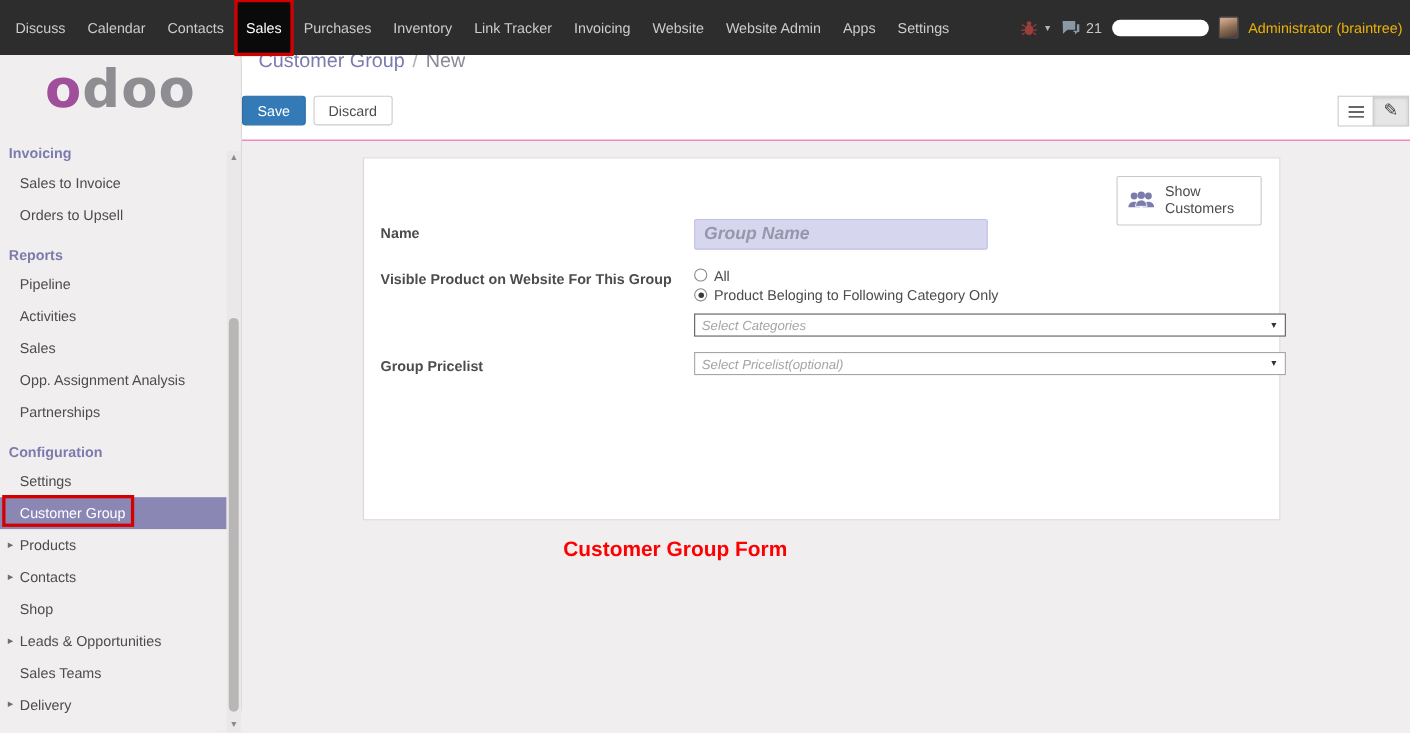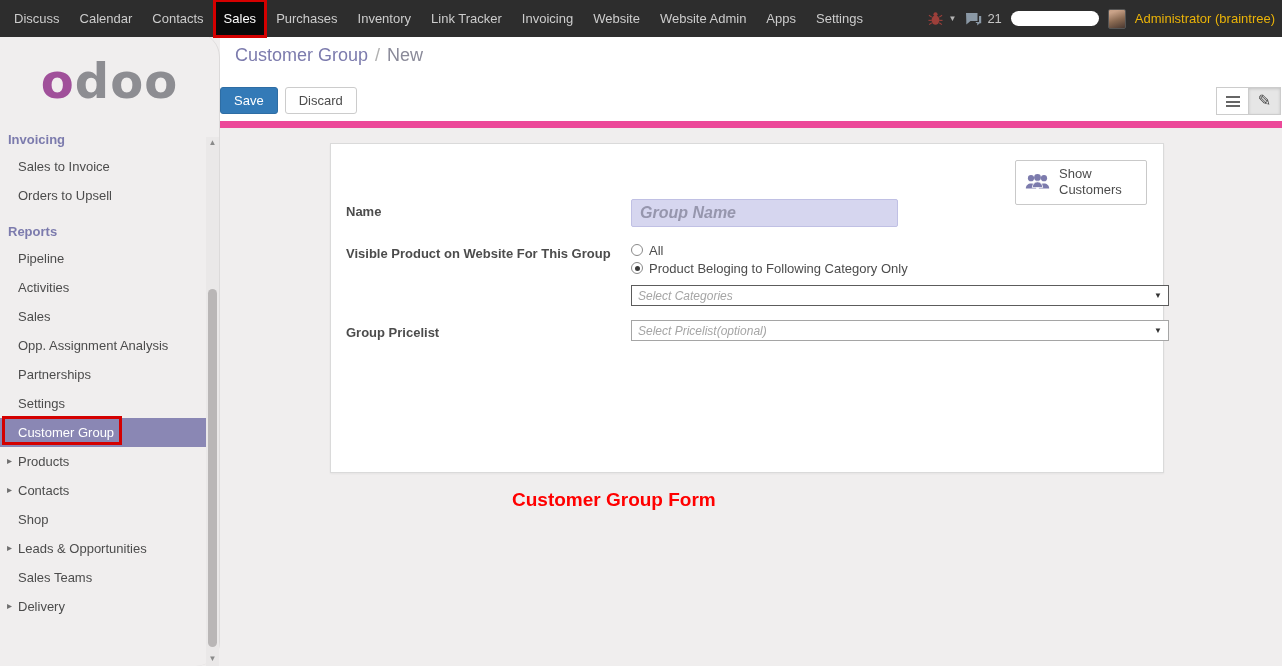--- a/index.html
+++ b/index.html
@@ -1,20 +1,20 @@
 <!DOCTYPE html>
 <html><head>
 <meta charset="utf-8">
 <style>
   * { margin:0; padding:0; box-sizing:border-box; }
   html,body { width:1282px; height:666px; }
   body { font-family:"Liberation Sans", sans-serif; font-size:13px; color:#4c4c4c; background:#f0eeee; position:relative; overflow:hidden; }
 
   
-  .topnav { position:absolute; top:0; left:0; width:1282px; height:37px; background:#2d2d2d; display:flex; align-items:stretch; justify-content:space-between; z-index:20; }
+  .topnav { position:absolute; top:0; left:0; width:1282px; height:50px; background:#2d2d2d; display:flex; align-items:stretch; justify-content:space-between; z-index:20; }
   .topnav-items { display:flex; align-items:stretch; padding-left:4px; }
   .nav-item { padding:0 10px; display:flex; align-items:center; color:#cccccc; font-size:13px; cursor:pointer; white-space:nowrap; }
   .nav-item.active { background:#0a0a0a; color:#fff; outline:3px solid #d40000; outline-offset:-2px; }
   .topnav-right { display:flex; align-items:center; gap:9px; padding-right:7px; color:#c5c5c5; }
   .nav-caret { font-size:8px; color:#b5b5b5; margin-left:-4px; }
   .msg-count { color:#c5c5c5; font-size:13px; margin-left:-4px; }
   .timer-pill { width:88px; height:15px; background:#ffffff; border-radius:8px; display:inline-block; }
   .avatar { width:18px; height:20px; border-radius:2px; background:linear-gradient(160deg,#c9a288 15%,#8a6a52 55%,#4a3830 100%); border:1px solid #555; display:inline-block; }
   .user-label { font-size:13px; color:#eab308; white-space:nowrap; }
 
@@ -30,21 +30,21 @@
   .menu-item .expand-arrow { position:absolute; left:7px; top:8px; font-size:10px; color:#6f6f6f; }
   .menu-item.selected { background:#8a87b4; color:#ffffff; }
   .annotation-inline { position:absolute; left:2px; top:-2px; width:120px; height:29px; border:3px solid #d40000; pointer-events:none; }
 
   .sidebar-scrollbar { position:absolute; right:0; top:104px; bottom:0; width:13px; background:#eae8e8; }
   .sb-arrow { display:block; width:13px; text-align:center; font-size:8px; color:#8a8a8a; line-height:12px; cursor:pointer; }
   .sb-arrow.down { position:absolute; bottom:1px; }
   .sb-thumb { position:absolute; top:152px; left:2px; width:9px; height:358px; background:#b9b6b6; border-radius:6px; cursor:pointer; }
 
   
-  .control-panel { position:absolute; left:220px; top:33px; width:1062px; height:95px; background:#ffffff; border-bottom:7px solid #ec4899; }
+  .control-panel { position:absolute; left:220px; top:33px; width:1062px; height:95px; background:#ffffff; border-bottom:1px solid #ec4899; }
   .breadcrumb { position:absolute; left:15px; top:12px; font-size:18px; }
   .breadcrumb .parent { color:#7c7bad; cursor:pointer; }
   .breadcrumb .sep { color:#b0b0b0; margin:0 7px; }
   .breadcrumb .current { color:#8a8a99; }
   .cp-buttons { position:absolute; left:0; top:54px; display:flex; gap:7px; }
   .btn { font-family:"Liberation Sans", sans-serif; font-size:13px; padding:5px 13px; border-radius:3px; cursor:pointer; }
   .btn-primary { background:#337ab7; color:#fff; border:1px solid #2e6da4; }
   .btn-default { background:#fff; color:#4c4c4c; border:1px solid #cccccc; }
   .view-switcher { position:absolute; right:1px; top:54px; display:flex; }
   .vs-btn { width:33px; height:28px; border:1px solid #cccccc; background:#ffffff; display:flex; align-items:center; justify-content:center; cursor:pointer; }
@@ -137,20 +137,21 @@
     <div class="menu-item">Sales to Invoice</div>
     <div class="menu-item">Orders to Upsell</div>
 
     <div class="section-title gap">Reports</div>
     <div class="menu-item">Pipeline</div>
     <div class="menu-item">Activities</div>
     <div class="menu-item">Sales</div>
     <div class="menu-item">Opp. Assignment Analysis</div>
     <div class="menu-item">Partnerships</div>
 
+    <div class="section-title gap">Configuration</div>
     <div class="menu-item">Settings</div>
     <div class="menu-item selected">
       <span>Customer Group</span>
       <span class="annotation-inline"></span>
     </div>
     <div class="menu-item">
       <span class="expand-arrow">▸</span>
       <span>Products</span>
     </div>
     <div class="menu-item">

